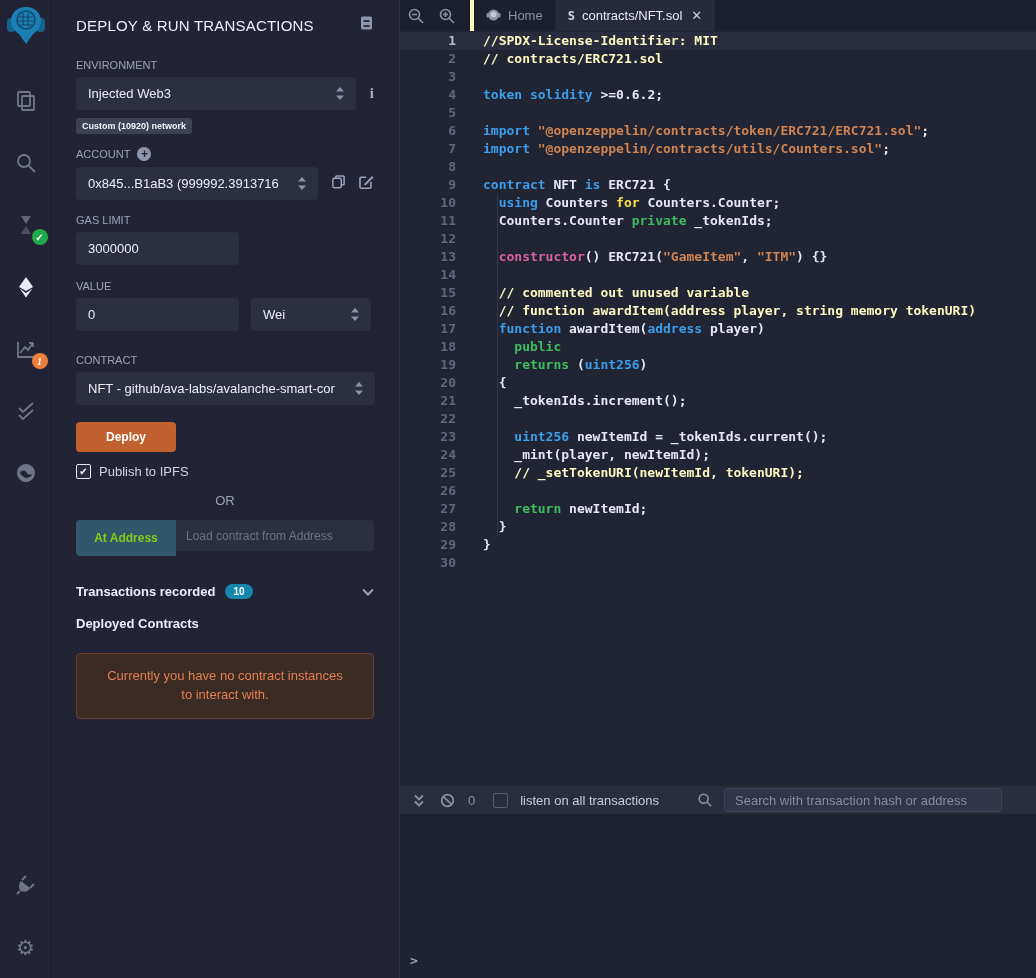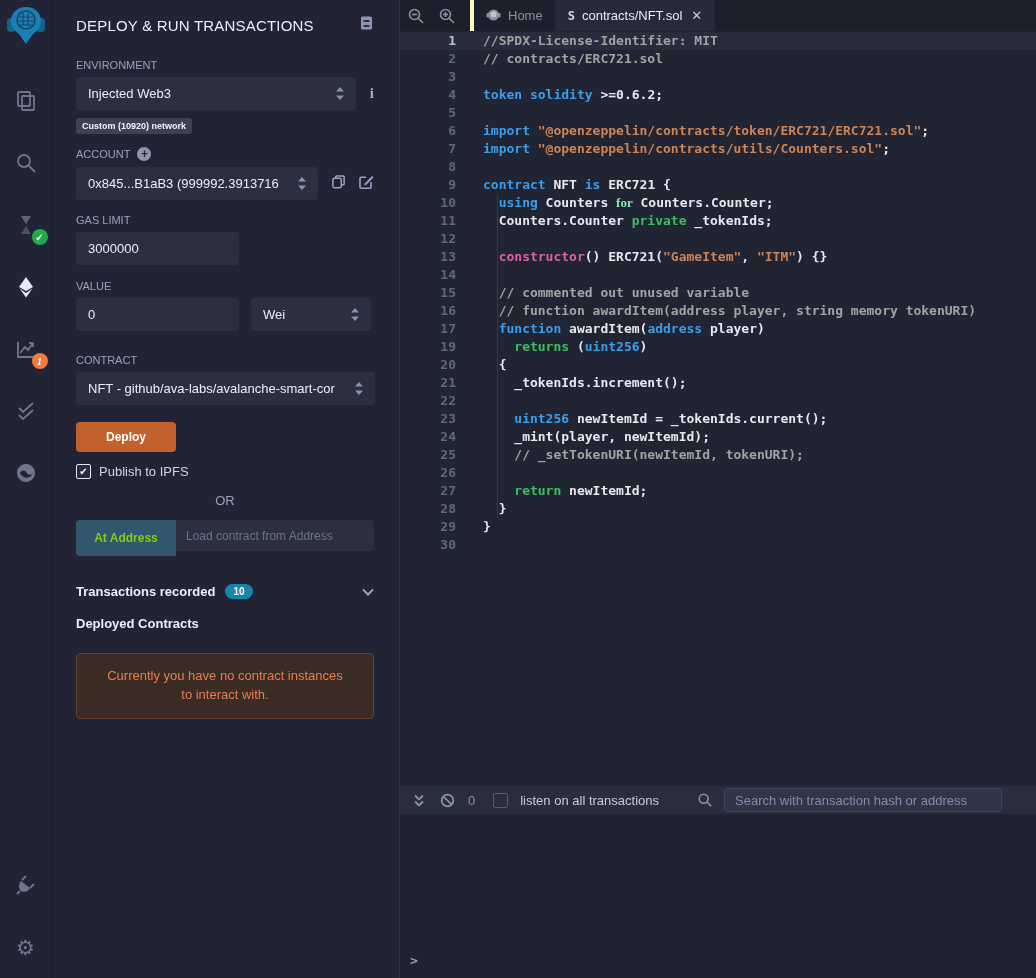--- a/index.html
+++ b/index.html
@@ -82,22 +82,22 @@
 
   .editor { height:755px; flex:0 0 auto; overflow:hidden; background:#212433; padding-top:1px;
             font-family:"DejaVu Sans Mono",monospace; font-size:13px; font-weight:600; }
   .cl { height:18px; line-height:18px; white-space:pre; position:relative; }
   .cl.active { background:#282c3d; }
   .cl .g { display:inline-block; width:56px; text-align:right; color:#60667f; font-weight:600; }
   .cl.active .g { color:#b9bfd4; }
   .cl .t { margin-left:27px; }
   .cl.gd::before { content:""; position:absolute; left:calc(83px + 2ch - 2px); top:0; bottom:0;
                    width:1px; background:#32374e; }
-  .tk-d { color:#e6e8f2; } .tk-c { color:#a3a3a3; } .tk-k { color:#3b9eea; }
-  .tk-s { color:#ce8453; } .tk-g { color:#3dbd5f; } .tk-o { color:#86efac;font-family:Liberation Serif, serif; }
+  .tk-d { color:#e6e8f2; } .tk-c { color:#fef9c3; } .tk-k { color:#3b9eea; }
+  .tk-s { color:#ce8453; } .tk-g { color:#3dbd5f; } .tk-o { color:#fde047; }
   .tk-p { color:#d862a5; } .tk-n { color:#e6e8f2; }
 
   
   .termbar { height:28px; background:#292d3d; display:flex; align-items:center; padding:0 10px;
              flex:0 0 auto; gap:10px; }
   .termbar svg { stroke:#8a90a5; fill:none; stroke-width:1.8; }
   .t-ic { display:flex; align-items:center; justify-content:center; width:18px; cursor:pointer; }
   .t-zero { color:#8a90a5; font-size:13px; margin:0 8px 0 2px; }
   .listen-lbl { color:#c6cbd9; font-size:13px; margin-left:2px; }
   .t-search { margin-left:auto; }
@@ -325,20 +325,21 @@
           <div class="cl"><span class="g">8</span><span class="t"></span></div>
           <div class="cl"><span class="g">9</span><span class="t"><span class="tk-k">contract</span><span class="tk-d"> NFT </span><span class="tk-k">is</span><span class="tk-d"> ERC721 {</span></span></div>
           <div class="cl gd"><span class="g">10</span><span class="t"><span class="tk-d">  </span><span class="tk-k">using</span><span class="tk-d"> Counters </span><span class="tk-o">for</span><span class="tk-d"> Counters.Counter;</span></span></div>
           <div class="cl gd"><span class="g">11</span><span class="t"><span class="tk-d">  Counters.Counter </span><span class="tk-g">private</span><span class="tk-d"> _tokenIds;</span></span></div>
           <div class="cl gd"><span class="g">12</span><span class="t"></span></div>
           <div class="cl gd"><span class="g">13</span><span class="t"><span class="tk-d">  </span><span class="tk-p">constructor</span><span class="tk-d">() ERC721(</span><span class="tk-s">"GameItem"</span><span class="tk-d">, </span><span class="tk-s">"ITM"</span><span class="tk-d">) {}</span></span></div>
           <div class="cl gd"><span class="g">14</span><span class="t"></span></div>
           <div class="cl gd"><span class="g">15</span><span class="t"><span class="tk-c">  // commented out unused variable</span></span></div>
           <div class="cl gd"><span class="g">16</span><span class="t"><span class="tk-c">  // function awardItem(address player, string memory tokenURI)</span></span></div>
           <div class="cl gd"><span class="g">17</span><span class="t"><span class="tk-d">  </span><span class="tk-k">function</span><span class="tk-d"> awardItem(</span><span class="tk-k">address</span><span class="tk-d"> player)</span></span></div>
+          <div class="cl gd"><span class="g">18</span><span class="t"><span class="tk-d">    </span><span class="tk-g">public</span></span></div>
           <div class="cl gd"><span class="g">19</span><span class="t"><span class="tk-d">    </span><span class="tk-g">returns</span><span class="tk-d"> (</span><span class="tk-k">uint256</span><span class="tk-d">)</span></span></div>
           <div class="cl gd"><span class="g">20</span><span class="t"><span class="tk-d">  {</span></span></div>
           <div class="cl gd"><span class="g">21</span><span class="t"><span class="tk-d">    _tokenIds.increment();</span></span></div>
           <div class="cl gd"><span class="g">22</span><span class="t"></span></div>
           <div class="cl gd"><span class="g">23</span><span class="t"><span class="tk-d">    </span><span class="tk-k">uint256</span><span class="tk-d"> newItemId = _tokenIds.current();</span></span></div>
           <div class="cl gd"><span class="g">24</span><span class="t"><span class="tk-d">    _mint(player, newItemId);</span></span></div>
           <div class="cl gd"><span class="g">25</span><span class="t"><span class="tk-c">    // _setTokenURI(newItemId, tokenURI);</span></span></div>
           <div class="cl gd"><span class="g">26</span><span class="t"></span></div>
           <div class="cl gd"><span class="g">27</span><span class="t"><span class="tk-d">    </span><span class="tk-g">return</span><span class="tk-d"> newItemId;</span></span></div>
           <div class="cl gd"><span class="g">28</span><span class="t"><span class="tk-d">  }</span></span></div>

